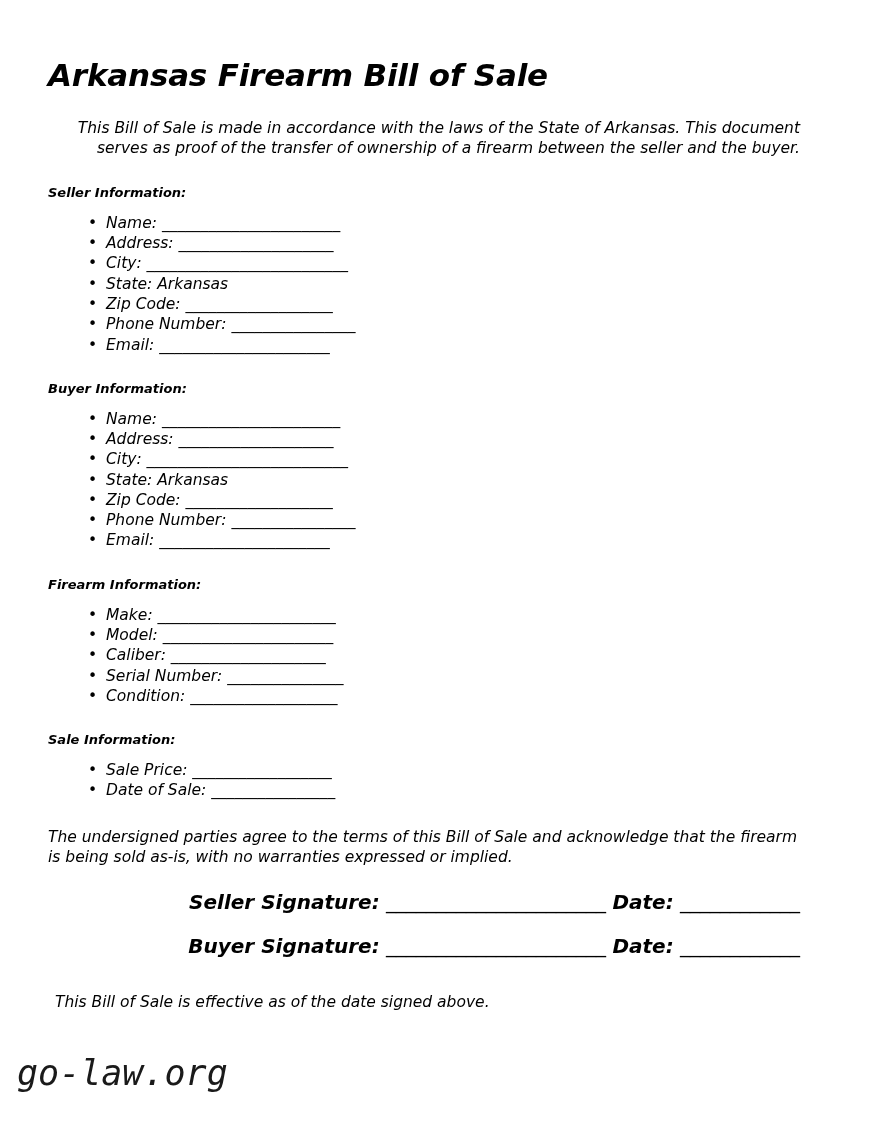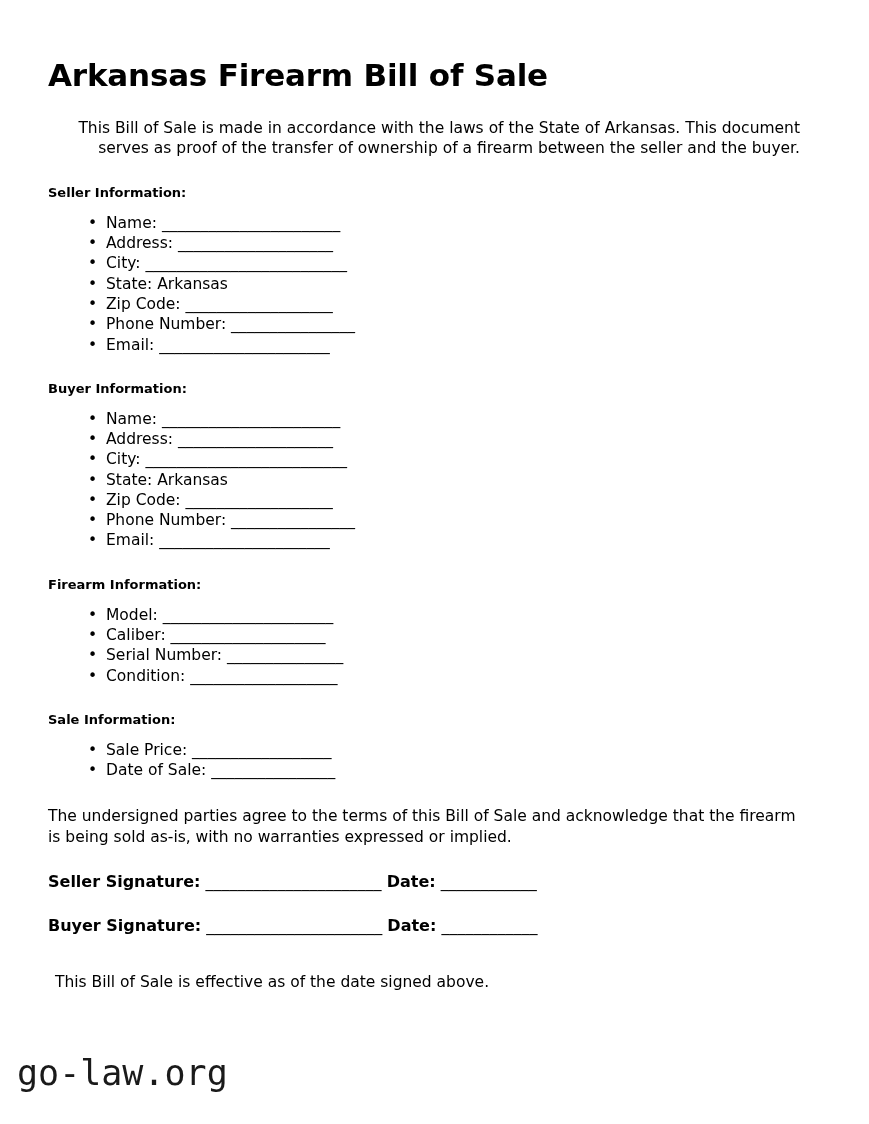--- a/index.html
+++ b/index.html
@@ -15,20 +15,21 @@
     position: relative;
     overflow: hidden;
   }
   .page {
     position: absolute;
     top: 0;
     left: 0;
     width: 869px;
     height: 1124px;
     background: #ffffff;
+    font-style: italic;
   }
   .content {
     position: absolute;
     left: 48px;
     top: 0;
     width: 752px;
   }
   h1.doc-title {
     font-size: 31px;
     font-weight: bold;
@@ -77,23 +78,24 @@
     letter-spacing: 0px;
   }
   p.agreement {
     font-size: 15.5px;
     line-height: 20.6px;
     margin: 0;
     padding-top: 26px;
   }
   .sig-row {
     padding-top: 24px;
-    font-size: 16px;
+    font-size: 20px;
     line-height: 20.6px;
     white-space: nowrap;
+    text-align: right;
   }
   .sig-row .lbl {
     font-weight: bold;
   }
   .sig-row .sig-blank {
     font-weight: normal;
   }
   .sig-row .date-lbl {
     font-weight: bold;
   }
@@ -143,20 +145,21 @@
       <li><span>Address:</span> <span class="blank">____________________</span></li>
       <li><span>City:</span> <span class="blank">__________________________</span></li>
       <li><span>State:</span> <span>Arkansas</span></li>
       <li><span>Zip Code:</span> <span class="blank">___________________</span></li>
       <li><span>Phone Number:</span> <span class="blank">________________</span></li>
       <li><span>Email:</span> <span class="blank">______________________</span></li>
     </ul>
 
     <h2 class="section-heading">Firearm Information:</h2>
     <ul class="fields">
+      <li><span>Make:</span> <span class="blank">_______________________</span></li>
       <li><span>Model:</span> <span class="blank">______________________</span></li>
       <li><span>Caliber:</span> <span class="blank">____________________</span></li>
       <li><span>Serial Number:</span> <span class="blank">_______________</span></li>
       <li><span>Condition:</span> <span class="blank">___________________</span></li>
     </ul>
 
     <h2 class="section-heading">Sale Information:</h2>
     <ul class="fields">
       <li><span>Sale Price:</span> <span class="blank">__________________</span></li>
       <li><span>Date of Sale:</span> <span class="blank">________________</span></li>

